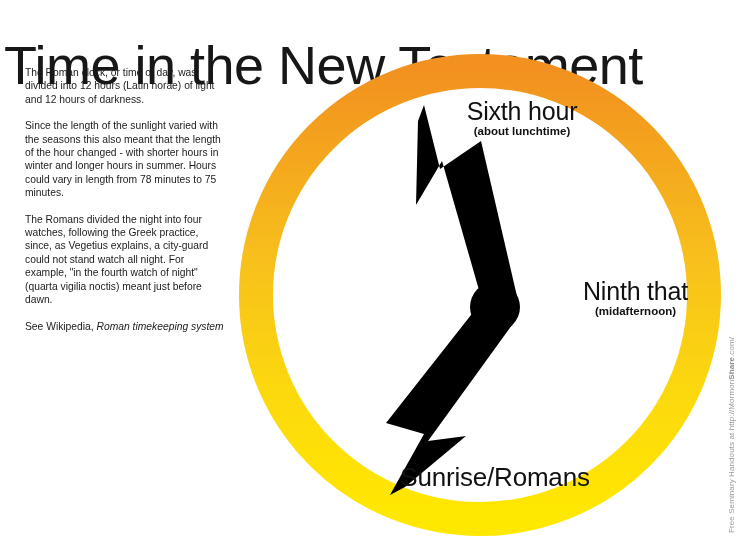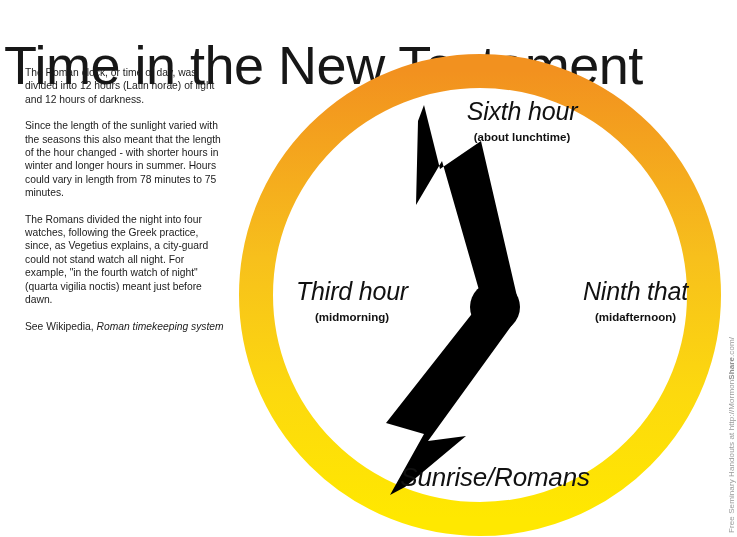--- a/index.html
+++ b/index.html
@@ -68,28 +68,27 @@
     text-align: center;
     color: #111111;
     white-space: nowrap;
   }
   .clock-label .main {
     display: block;
     font-size: 25px;
     font-weight: 400;
     letter-spacing: -0.2px;
     line-height: 1.05;
-    font-style: italic;
   }
   .clock-label .sub {
     display: block;
     font-size: 11.5px;
     font-weight: 700;
     line-height: 1.2;
-    margin-top: 7px;
+    margin-top: 1px;
   }
 
   #label-sixth   { left: 432px; top: 98px;  width: 180px; }
   #label-third   { left: 272px; top: 278px; width: 160px; }
   #label-ninth   { left: 548px; top: 278px; width: 175px; }
   #label-sunrise { left: 390px; top: 464px; width: 210px; }
   #label-sunrise .main { font-size: 26px; }
 
   
   #credit {
@@ -164,24 +163,20 @@
       <circle cx="257" cy="254" r="25" fill="#000000"></circle>
     </svg>
 
   </div>
 
   <div class="clock-label" id="label-sixth">
     <span class="main">Sixth hour</span>
     <span class="sub">(about lunchtime)</span>
   </div>
 
-  <div class="clock-label" id="label-third">
-    <span class="main">Third hour</span>
-    <span class="sub">(midmorning)</span>
-  </div>
 
   <div class="clock-label" id="label-ninth">
     <span class="main">Ninth that</span>
     <span class="sub">(midafternoon)</span>
   </div>
 
   <div class="clock-label" id="label-sunrise">
     <span class="main">Sunrise/Romans</span>
   </div>
 

